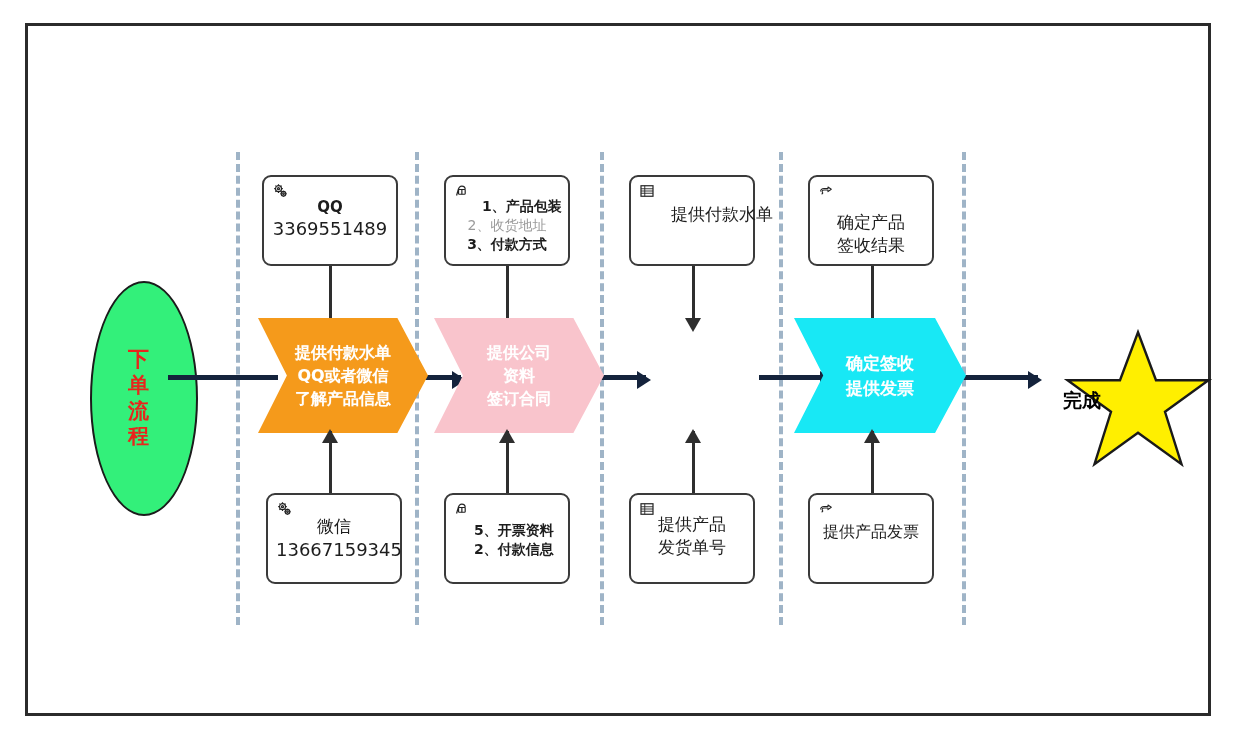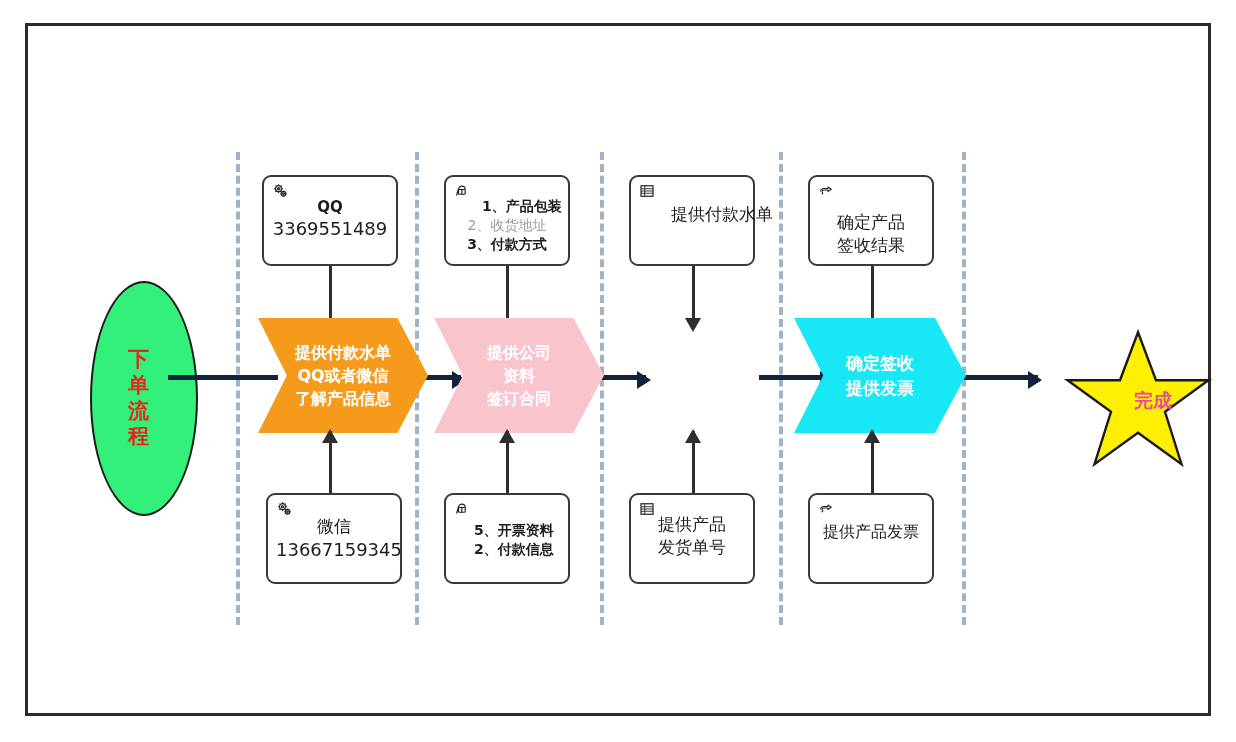--- a/index.html
+++ b/index.html
@@ -141,25 +141,24 @@
   
   #finish-star {
     position: absolute;
     left: 1035px;
     top: 303px;
     width: 150px;
     height: 143px;
   }
   #finish-star .star-lbl {
     position: absolute;
-    left: 15px;
+    left: 0;
     top: 59px;
     width: 150px;
-    text-align: center;
-    color: #ec4899;
+    color: #000000;
     font-weight: bold;
     font-size: 19px;
     pointer-events: none;
   }
 </style>
 </head>
 <body>
 
 <div id="canvas">
   <div id="frame">

